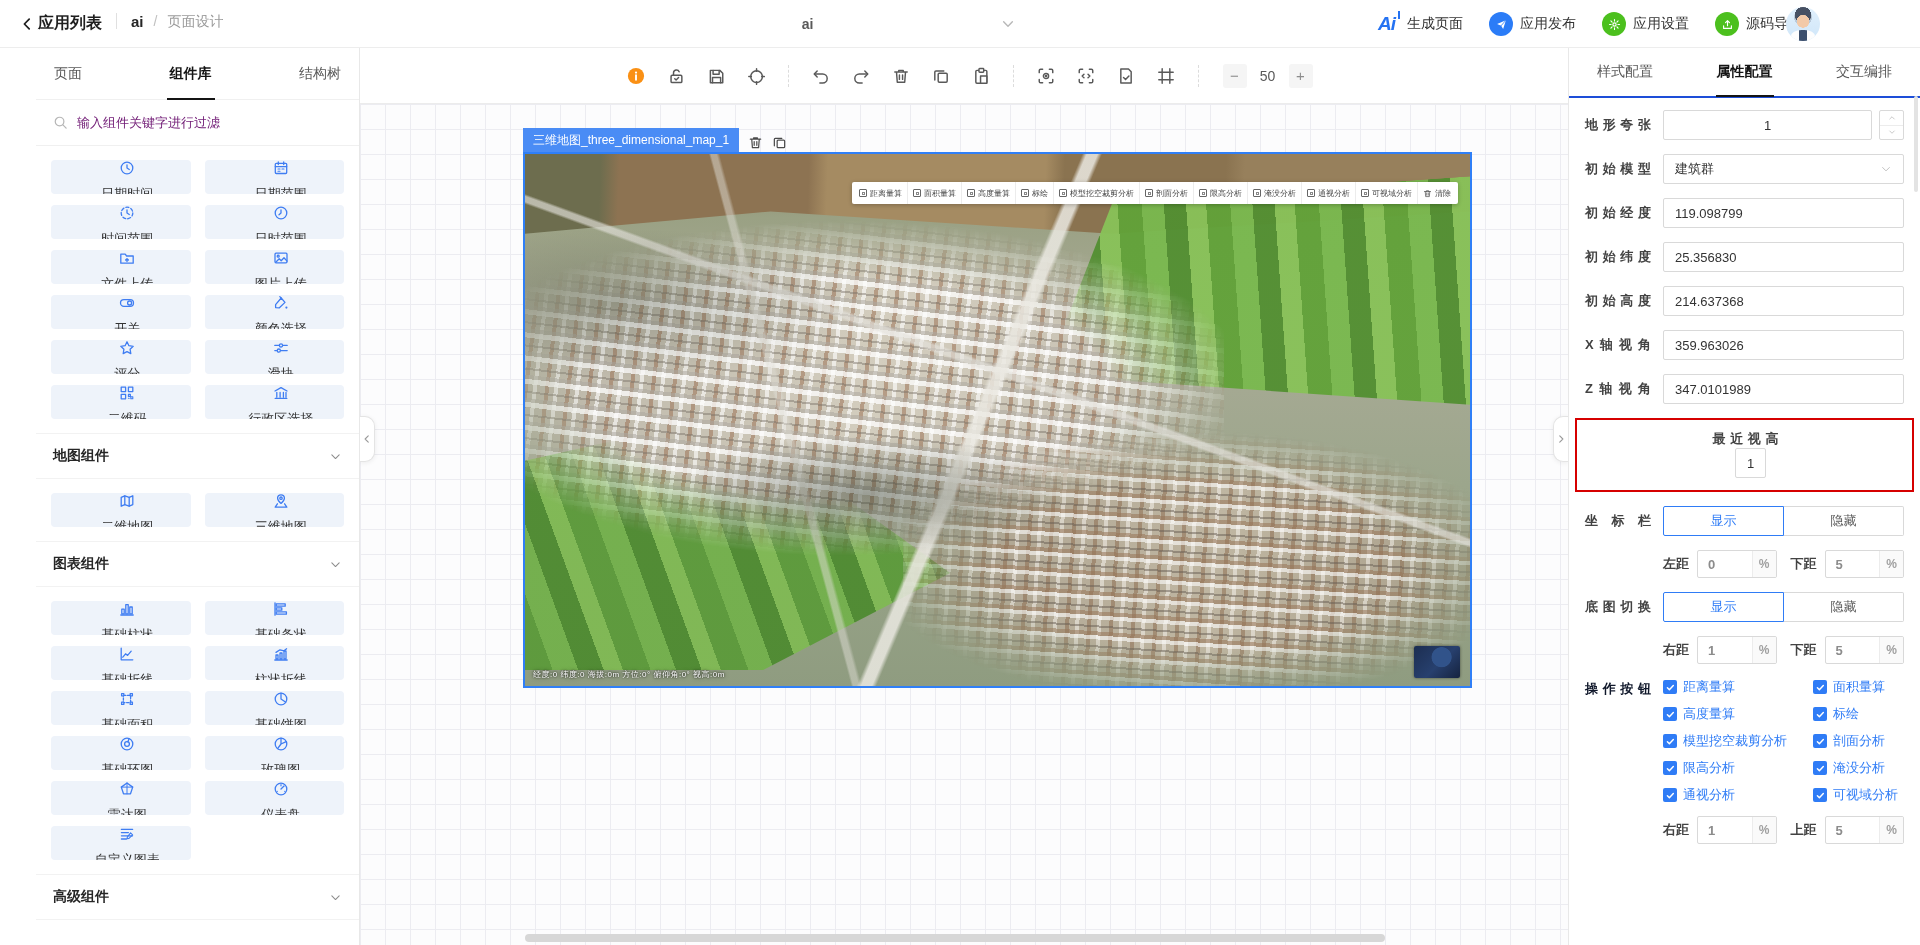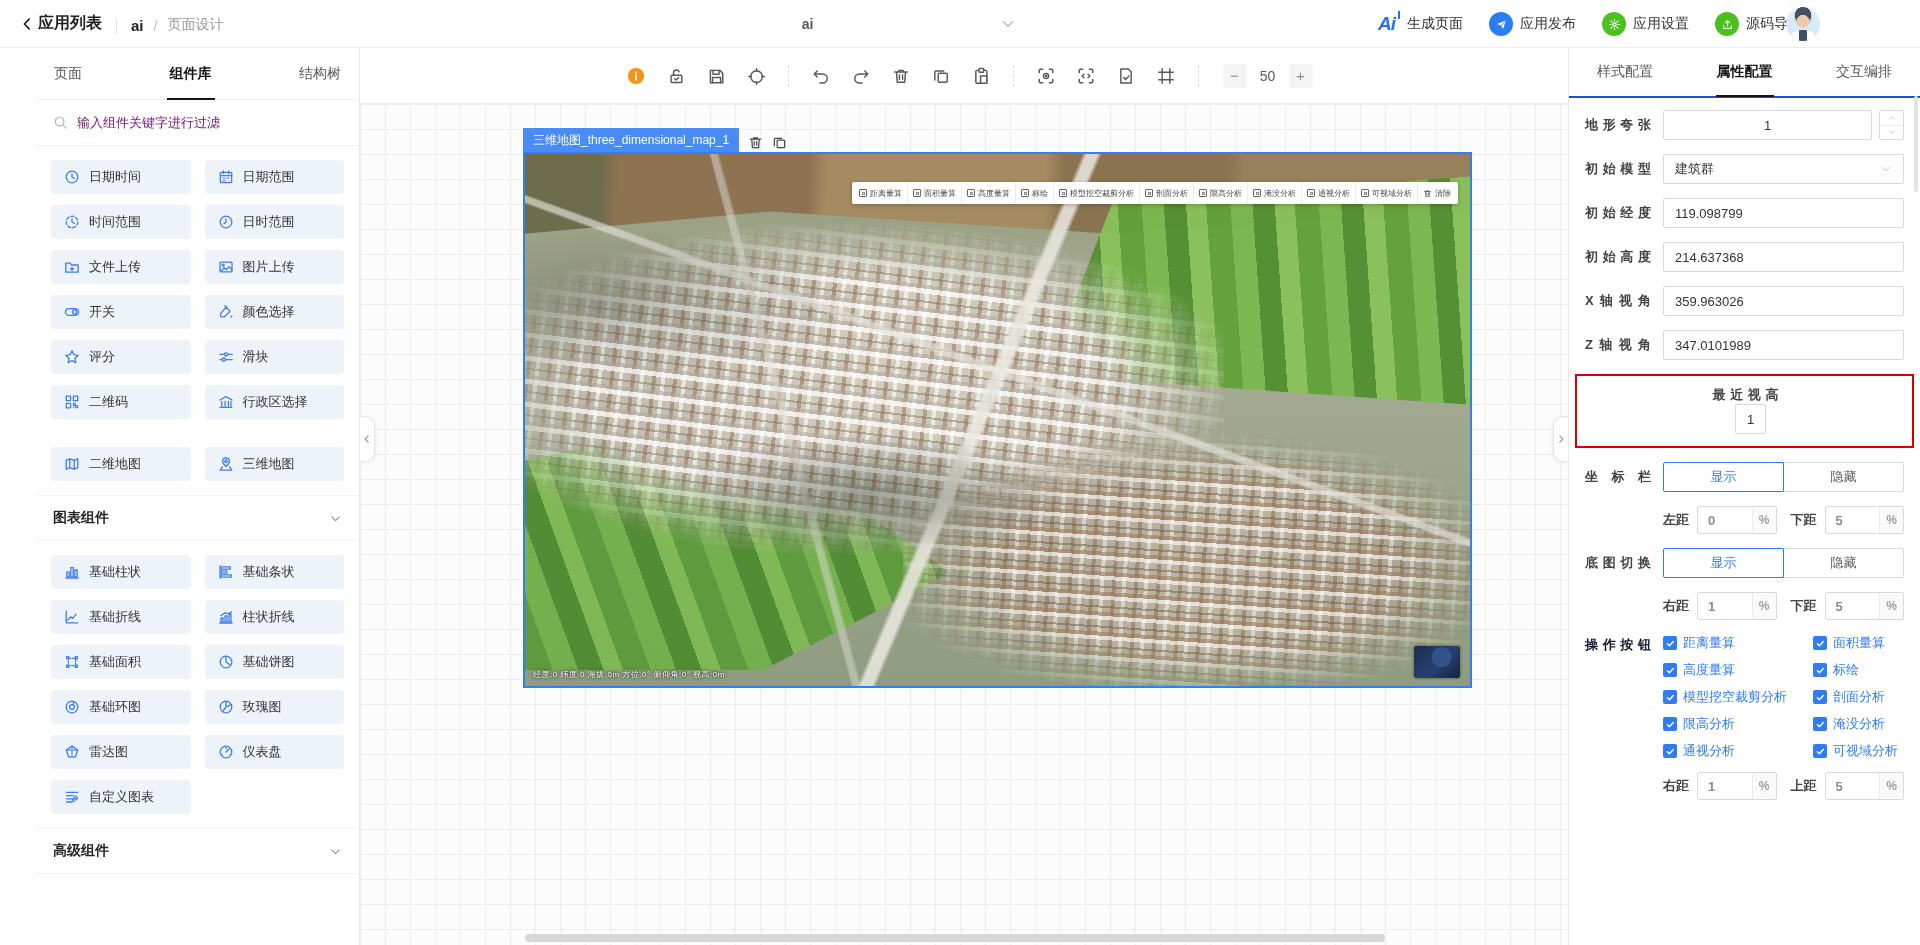--- a/index.html
+++ b/index.html
@@ -2,21 +2,21 @@
 <html><head>
 <meta charset="utf-8">
 <style>
   * { margin:0; padding:0; box-sizing:border-box; }
   html,body { width:1920px; height:945px; overflow:hidden; background:#fff;
     font-family:"Liberation Sans","DejaVu Sans",sans-serif; color:#333; }
   .ic { display:inline-block; vertical-align:middle; flex:none; }
 
   
   .topbar { height:48px; display:flex; align-items:center; border-bottom:1px solid #ededed; padding:0 20px; position:relative; background:#fff; }
-  .tb-left { display:flex; align-items:flex-end; gap:10px; }
+  .tb-left { display:flex; align-items:flex-start; gap:10px; }
   .back { display:flex; align-items:center; gap:4px; font-size:16px; font-weight:bold; color:#1f1f1f; cursor:pointer; }
   .back .ic { width:14px; height:14px; }
   .vdiv { width:1px; height:16px; background:#e0e0e0; margin:0 4px; }
   .appname { font-size:15px; font-weight:bold; color:#262626; }
   .slash { color:#c0c0c0; font-size:14px; }
   .pagename { color:#9a9a9a; font-size:14px; }
   .tb-center { position:absolute; left:600px; width:415px; top:0; height:48px; display:flex; align-items:center; justify-content:center; color:#595959; font-size:14px; font-weight:bold; cursor:pointer; }
   .tb-center .ic { width:14px; height:14px; color:#b8b8b8; position:absolute; right:0; }
   .tb-right { position:absolute; right:118px; top:0; height:48px; display:flex; align-items:center; gap:26px; }
   .hact { display:flex; align-items:center; gap:7px; font-size:14px; color:#333; cursor:pointer; white-space:nowrap; }
@@ -42,21 +42,21 @@
   
   .side-tabs { height:52px; display:flex; align-items:center; justify-content:space-between; padding:0 18px; border-bottom:1px solid #f0f0f0; }
   .stab { font-size:14px; color:#595959; cursor:pointer; position:relative; height:52px; display:flex; align-items:center; }
   .stab.active { color:#141414; font-weight:bold; }
   .stab.active::after { content:""; position:absolute; left:50%; transform:translateX(-50%); bottom:0; width:48px; height:2px; background:#141414; }
   .search { height:46px; display:flex; align-items:center; gap:9px; padding:0 17px; border-bottom:1px solid #f0f0f0; cursor:text; }
   .search .ic { width:15px; height:15px; color:#b6b6b6; }
   .search span { font-size:13px; color:#701a75; }
   .comp-list { flex:1; overflow:hidden; }
   .chip-grid { display:grid; grid-template-columns:1fr 1fr; gap:11px 14px; padding:14px 15px; }
-  .chip { height:34px; background:#eef3fa; border-radius:4px; display:flex; align-items:center; gap:9px; padding:0 0 0 13px; font-size:13px; color:#333; cursor:grab; white-space:nowrap; overflow:hidden; }
+  .chip { height:34px; background:#eef3fa; border-radius:4px; display:flex; align-items:center; gap:9px; padding:0 0 0 13px; font-size:13px; color:#333; cursor:grab; white-space:nowrap; overflow:hidden;flex-direction:column; }
   .chip .ic { width:16px; height:16px; color:#3f7df2; }
   .secthead { display:flex; align-items:center; justify-content:space-between; padding:13px 17px; border-top:1px solid #f2f2f2; border-bottom:1px solid #f2f2f2; cursor:pointer; }
   .secthead b { font-size:14px; color:#262626; }
   .secthead .ic { width:13px; height:13px; color:#8c8c8c; }
 
   
   .canvas-toolbar { height:56px; border-bottom:1px solid #ececec; display:flex; align-items:center; justify-content:center; gap:0; background:#fff; }
   .tbtn { width:18px; height:18px; color:#595959; margin:0 11px; cursor:pointer; display:flex; align-items:center; justify-content:center; }
   .tbtn .ic { width:18px; height:18px; }
   .tb-divider { width:0; height:22px; border-left:1px dashed #dcdcdc; margin:0 12px; }
@@ -322,20 +322,26 @@
               <span>二维码</span>
             </div>
             <div class="chip">
               <svg class="ic" viewBox="0 0 16 16" fill="none" stroke="currentColor" stroke-width="1.3" stroke-linecap="round" stroke-linejoin="round">
                 <path d="M2 6l6-3.4L14 6"></path>
                 <path d="M3.8 7.5v4.5M7.1 7.5v4.5M10.4 7.5v4.5M13 7.5v4.5M2.2 13.4h11.6"></path>
               </svg>
               <span>行政区选择</span>
             </div>
           </div>
+          <div class="secthead">
+            <b>地图组件</b>
+            <svg class="ic" viewBox="0 0 16 16" fill="none" stroke="currentColor" stroke-width="1.3" stroke-linecap="round" stroke-linejoin="round">
+              <path d="M3.5 6l4.5 4.5L12.5 6"></path>
+            </svg>
+          </div>
           <div class="chip-grid">
             <div class="chip">
               <svg class="ic" viewBox="0 0 16 16" fill="none" stroke="currentColor" stroke-width="1.3" stroke-linecap="round" stroke-linejoin="round">
                 <path d="M2.2 4.4l3.6-1.6 4.4 1.6 3.6-1.6v8.8l-3.6 1.6-4.4-1.6-3.6 1.6z"></path>
                 <path d="M5.8 2.8v8.8M10.2 4.4v8.8"></path>
               </svg>
               <span>二维地图</span>
             </div>
             <div class="chip">
               <svg class="ic" viewBox="0 0 16 16" fill="none" stroke="currentColor" stroke-width="1.3" stroke-linecap="round" stroke-linejoin="round">
@@ -669,20 +675,26 @@
                 <svg class="ic" viewBox="0 0 16 16" fill="none" stroke="currentColor" stroke-width="1.3" stroke-linecap="round" stroke-linejoin="round">
                   <path d="M3.5 6l4.5 4.5L12.5 6"></path>
                 </svg>
               </div>
             </div>
           </div>
           <div class="frow">
             <label>初始经度</label>
             <div class="fctrl">
               <div class="tinput">119.098799</div>
+            </div>
+          </div>
+          <div class="frow">
+            <label>初始纬度</label>
+            <div class="fctrl">
+              <div class="tinput">25.356830</div>
             </div>
           </div>
           <div class="frow">
             <label>初始高度</label>
             <div class="fctrl">
               <div class="tinput">214.637368</div>
             </div>
           </div>
           <div class="frow">
             <label>X轴视角</label>

